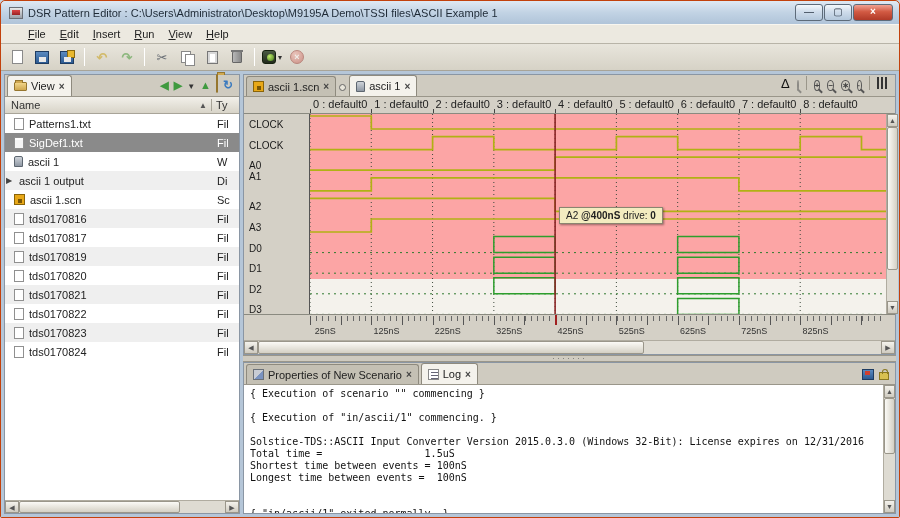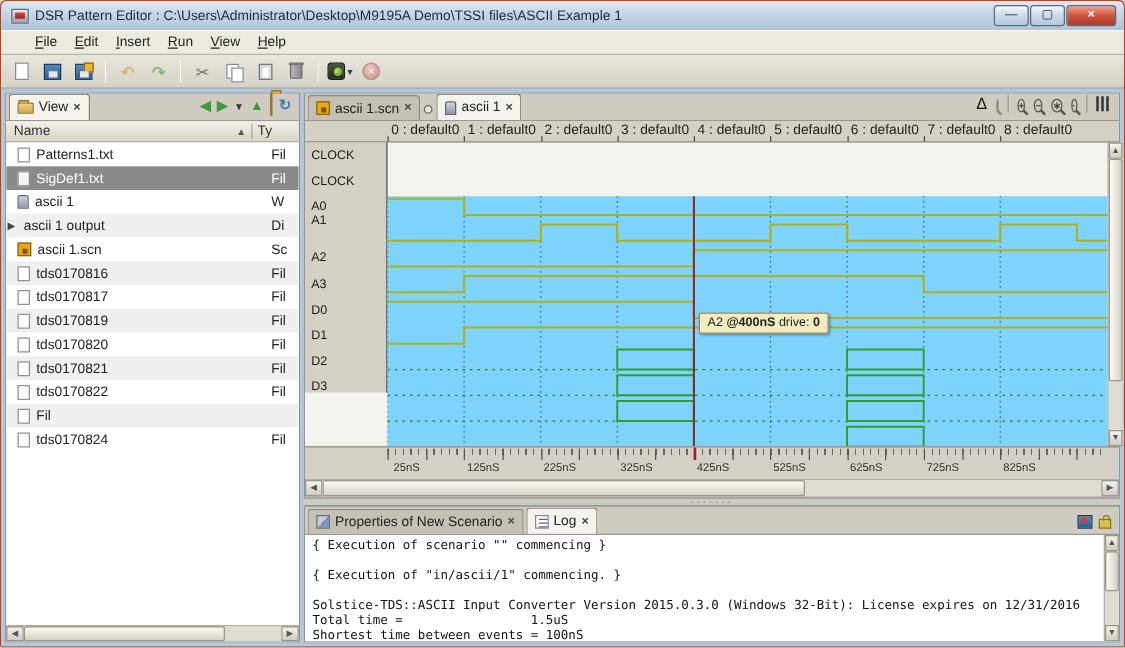--- a/index.html
+++ b/index.html
@@ -64,21 +64,21 @@
   
   .ftools { margin-left:auto; display:flex; align-items:center; gap:5px; padding:0 4px 3px 0; }
   .ft { font-size:11px; line-height:11px; }
   .arr-green { color:#3f9a3f; font-weight:bold; }
   .i-folder { width:13px; height:9px; background:linear-gradient(#f0d488,#d0a850); border:1px solid #96762e; border-radius:1px; position:relative; }
   .i-folder::before { content:""; position:absolute; top:-3px; left:0; width:6px; height:2px; background:#d0a850; border:1px solid #96762e; border-bottom:none; }
   .i-refresh { color:#3a7abf; font-weight:bold; font-size:12px; }
   .fhead { height:17px; background:linear-gradient(#f2f0ea,#d8d4c8); border-bottom:1px solid #a8a498; display:flex; font-size:11px; color:#333; align-items:center; flex:0 0 auto;}
   .fhead .hname { flex:1; padding-left:6px; display:flex; align-items:center; }
   .sort-arrow { margin-left:auto; margin-right:4px; font-size:8px; color:#555; }
-  .fhead .htype { width:38px; border-left:1px solid #a8a498; padding-left:4px; overflow:hidden; }
+  .fhead .htype { width:28px; border-left:1px solid #a8a498; padding-left:4px; overflow:hidden; }
   .flist { flex:1; background:#fff; overflow:hidden; font-size:11px; position:relative; }
   .frow { height:19px; display:flex; align-items:center; padding-left:6px; color:#222; }
   .frow.alt { background:#efefef; }
   .frow.selected { background:#8a8a8a; color:#fff; }
   .frow .exp { width:8px; font-size:8px; color:#444; margin-left:-5px; }
   .frow .ficon { margin-right:5px; flex:0 0 auto; }
   .frow .fname { flex:1; white-space:nowrap; overflow:hidden; }
   .frow .ftype { width:22px; overflow:hidden; white-space:nowrap; flex:0 0 auto; }
   .icon-file { width:10px; height:12px; background:#fff; border:1px solid #909090; box-shadow:inset 0 2px 0 #fff; }
   .frow.selected .icon-file { background:#f4f4f4; }
@@ -294,20 +294,21 @@
           </div>
           <div class="frow">
             <span class="exp"></span>
             <span class="ficon icon-file"></span>
             <span class="fname">tds0170822</span>
             <span class="ftype">Fil</span>
           </div>
           <div class="frow alt">
             <span class="exp"></span>
             <span class="ficon icon-file"></span>
+            <span class="fname">tds0170823</span>
             <span class="ftype">Fil</span>
           </div>
           <div class="frow">
             <span class="exp"></span>
             <span class="ficon icon-file"></span>
             <span class="fname">tds0170824</span>
             <span class="ftype">Fil</span>
           </div>
         </div>
       <div class="hscroll">
@@ -378,21 +379,21 @@
               <div class="sig-name" style="top: 25.6px;">CLOCK</div>
               <div class="sig-name" style="top: 46.2px;">A0</div>
               <div class="sig-name" style="top: 57px;">A1</div>
               <div class="sig-name" style="top: 87.4px;">A2</div>
               <div class="sig-name" style="top: 108px;">A3</div>
               <div class="sig-name" style="top: 128.6px;">D0</div>
               <div class="sig-name" style="top: 149.2px;">D1</div>
               <div class="sig-name" style="top: 169.8px; text-align: right;">D2</div>
               <div class="sig-name" style="top: 190.4px;">D3</div>
             </div>
-          <div class="plot-wrap" id="plot-wrap" style="width: 576px; height: 200px; background: #7dd3fc; margin-top: 43px;"><svg width="576" height="200">
+          <div class="plot-wrap" id="plot-wrap" style="width: 576px; height: 165px; background: #fca5a5;"><svg width="576" height="200">
                 <line x1="0" y1="0" x2="0" y2="200" stroke="#3d4a3d" stroke-width="1" stroke-dasharray="1,3"></line>
                 <line x1="61.27659574468085" y1="0" x2="61.27659574468085" y2="200" stroke="#3d4a3d" stroke-width="1" stroke-dasharray="1,3"></line>
                 <line x1="122.5531914893617" y1="0" x2="122.5531914893617" y2="200" stroke="#3d4a3d" stroke-width="1" stroke-dasharray="1,3"></line>
                 <line x1="183.82978723404256" y1="0" x2="183.82978723404256" y2="200" stroke="#3d4a3d" stroke-width="1" stroke-dasharray="1,3"></line>
                 <line x1="245.1063829787234" y1="0" x2="245.1063829787234" y2="200" stroke="#3d4a3d" stroke-width="1" stroke-dasharray="1,3"></line>
                 <line x1="306.3829787234043" y1="0" x2="306.3829787234043" y2="200" stroke="#3d4a3d" stroke-width="1" stroke-dasharray="1,3"></line>
                 <line x1="367.6595744680851" y1="0" x2="367.6595744680851" y2="200" stroke="#3d4a3d" stroke-width="1" stroke-dasharray="1,3"></line>
                 <line x1="428.93617021276594" y1="0" x2="428.93617021276594" y2="200" stroke="#3d4a3d" stroke-width="1" stroke-dasharray="1,3"></line>
                 <line x1="490.2127659574468" y1="0" x2="490.2127659574468" y2="200" stroke="#3d4a3d" stroke-width="1" stroke-dasharray="1,3"></line>
                 <path d="M0.0,2H61.3V15H576" fill="none" stroke="#b1b114" stroke-width="1.7"></path>

